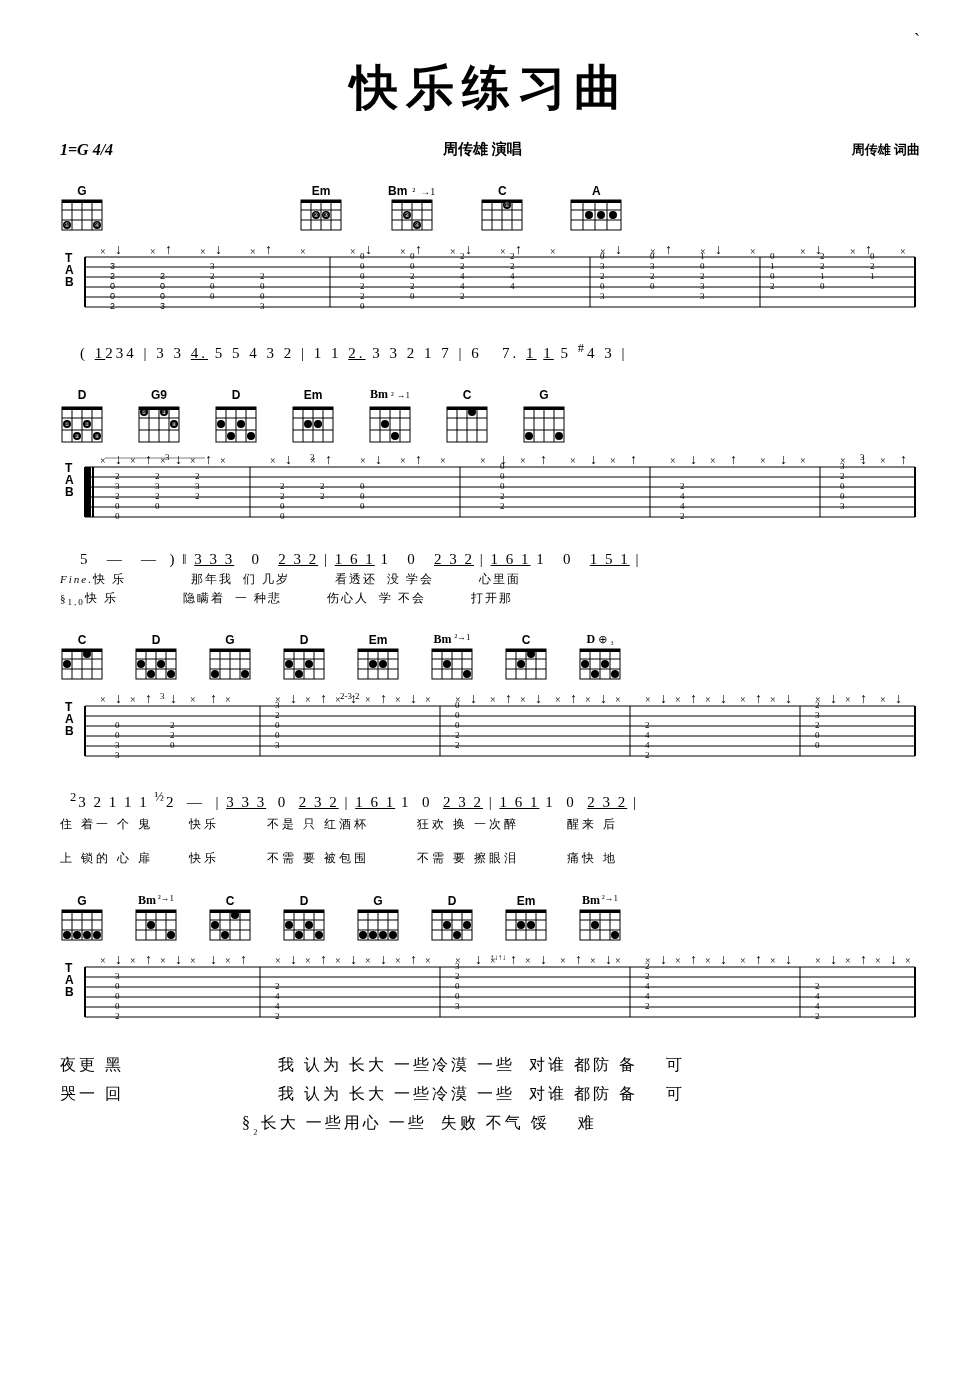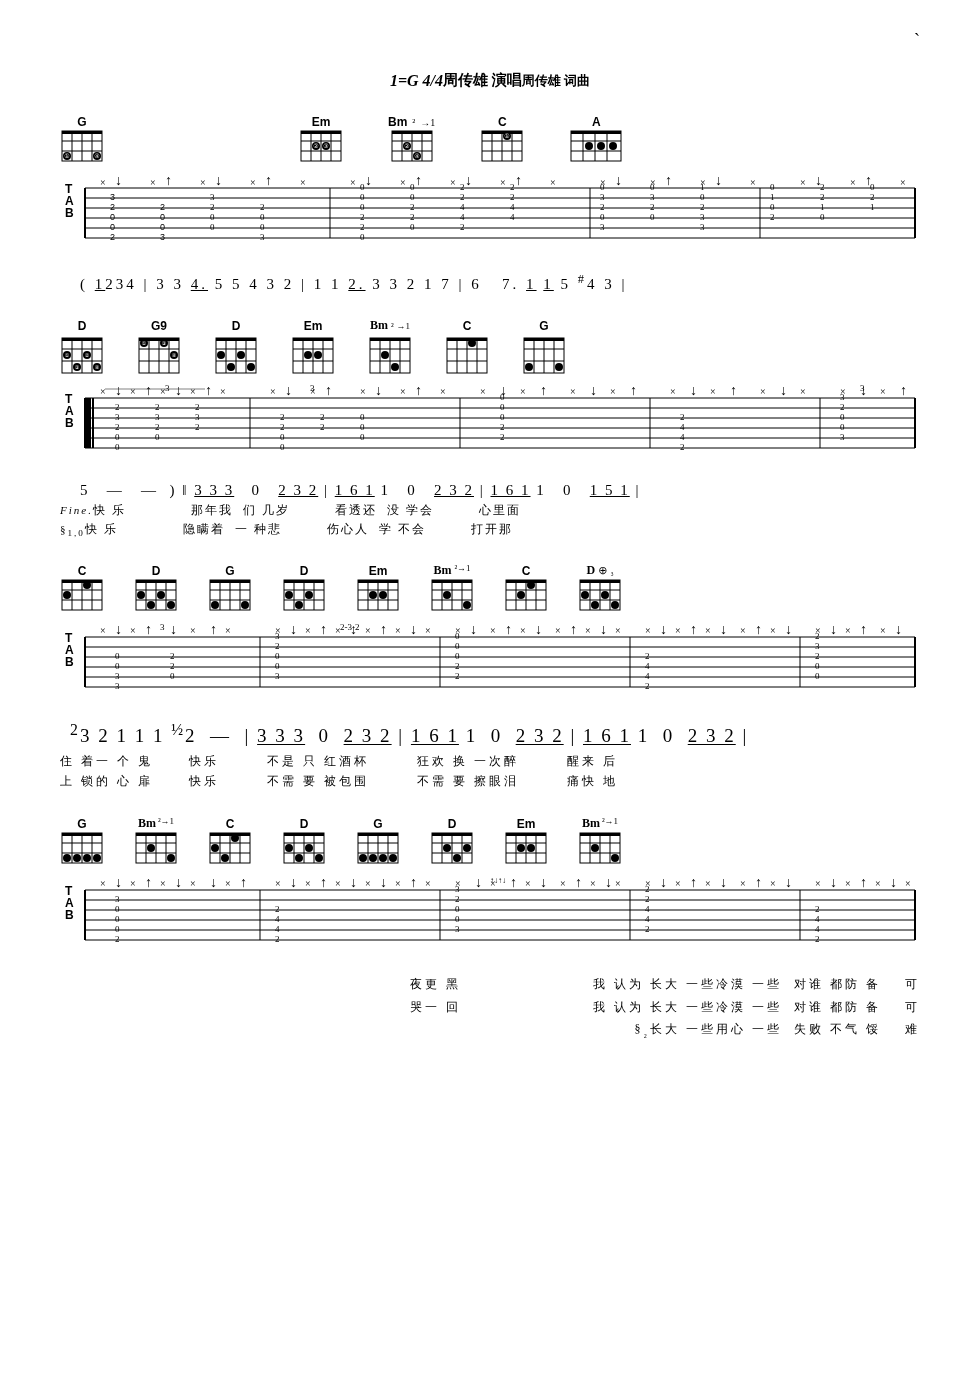--- a/index.html
+++ b/index.html
@@ -28,21 +28,21 @@
     .main-title {
       font-size: 48px;
       font-weight: bold;
       letter-spacing: 8px;
       font-family: 'SimHei', 'STHeiti', sans-serif;
       margin-bottom: 10px;
     }
 
     .info-row {
       display: flex;
-      justify-content: center;
+      justify-content: space-between;
       align-items: center;
       margin-bottom: 25px;
       font-size: 15px;
       font-weight: bold;
       font-family: Liberation Serif, serif;
     }
 
     .key-info {
       font-size: 16px;
       font-weight: bold;
@@ -84,20 +84,21 @@
       font-family: Arial, sans-serif;
     }
   </style>
 </head>
 <body>
 
 <div class="page">
 
   <div class="title-section">
     <div style="text-align:right; font-size:18px; margin-bottom:5px;">`</div>
+    <div class="main-title">快乐练习曲</div>
   </div>
 
   <div class="info-row">
     <div class="key-info">1=G 4/4</div>
     <div class="singer-info">周传雄 演唱</div>
     <div class="composer-info">周传雄 词曲</div>
   </div>
 
   <div class="music-block">
 
@@ -786,26 +787,26 @@
         <text x="585" y="57" font-size="9">4</text>
         <text x="585" y="67" font-size="9">2</text>
         <text x="755" y="17" font-size="9">2</text>
         <text x="755" y="27" font-size="9">3</text>
         <text x="755" y="37" font-size="9">2</text>
         <text x="755" y="47" font-size="9">0</text>
         <text x="755" y="57" font-size="9">0</text>
       </svg>
     </div>
 
-    <div style="font-family: 'Times New Roman', Arial, serif; font-size:19px; letter-spacing:2px; margin-bottom:3px; padding-left:10px;">
+    <div style="font-family: 'Times New Roman', Arial, serif; font-size:15px; letter-spacing:2px; margin-bottom:3px; padding-left:10px;">
       <sup>2</sup>3 2 1 1 1 <sup>½</sup>2 &nbsp;— &nbsp;| <span style="text-decoration:underline;">3 3 3</span> &nbsp;0 &nbsp;<span style="text-decoration:underline;">2 3 2</span> | <span style="text-decoration:underline;">1 6 1</span> 1 &nbsp;0 &nbsp;<span style="text-decoration:underline;">2 3 2</span> | <span style="text-decoration:underline;">1 6 1</span> 1 &nbsp;0 &nbsp;<span style="text-decoration:underline;">2 3 2</span> |
     </div>
 
     <div style="font-size:12px; line-height:1.7;">
-      <div style="letter-spacing:3px; margin-bottom:0;">住 着一  个 鬼 &nbsp;&nbsp;&nbsp;&nbsp; 快乐 &nbsp;&nbsp;&nbsp;&nbsp;&nbsp;&nbsp; 不是 只 红酒杯 &nbsp;&nbsp;&nbsp;&nbsp;&nbsp;&nbsp; 狂欢 换 一次醉 &nbsp;&nbsp;&nbsp;&nbsp;&nbsp;&nbsp; 醒来 后</div>
+      <div style="letter-spacing:3px; margin-bottom:13px;">住 着一  个 鬼 &nbsp;&nbsp;&nbsp;&nbsp; 快乐 &nbsp;&nbsp;&nbsp;&nbsp;&nbsp;&nbsp; 不是 只 红酒杯 &nbsp;&nbsp;&nbsp;&nbsp;&nbsp;&nbsp; 狂欢 换 一次醉 &nbsp;&nbsp;&nbsp;&nbsp;&nbsp;&nbsp; 醒来 后</div>
       <div style="letter-spacing:3px;">上 锁的  心 扉 &nbsp;&nbsp;&nbsp;&nbsp; 快乐 &nbsp;&nbsp;&nbsp;&nbsp;&nbsp;&nbsp; 不需 要 被包围 &nbsp;&nbsp;&nbsp;&nbsp;&nbsp;&nbsp; 不需 要 擦眼泪 &nbsp;&nbsp;&nbsp;&nbsp;&nbsp;&nbsp; 痛快 地</div>
     </div>
   </div>
 
   <div class="music-block">
 
     <div style="display:flex; align-items:flex-end; margin-bottom:8px; gap:15px; flex-wrap:nowrap;">
 
       <div class="chord-box">
         <div class="chord-box-name">G</div>
@@ -1025,21 +1026,21 @@
         <text x="585" y="47" font-size="9">4</text>
         <text x="585" y="57" font-size="9">2</text>
         <text x="755" y="37" font-size="9">2</text>
         <text x="755" y="47" font-size="9">4</text>
         <text x="755" y="57" font-size="9">4</text>
         <text x="755" y="67" font-size="9">2</text>
       </svg>
     </div>
 
 
-    <div style="font-size:12px; line-height:1.7;text-align:right;">
+    <div style="font-size:16px; line-height:1.7;">
       <div style="letter-spacing:3px; margin-bottom:2px;">夜更 黑 &nbsp;&nbsp;&nbsp;&nbsp;&nbsp;&nbsp;&nbsp;&nbsp;&nbsp;&nbsp;&nbsp;&nbsp;&nbsp;&nbsp;&nbsp;&nbsp;&nbsp;&nbsp;&nbsp;&nbsp; 我 认为 长大 一些冷漠 一些 &nbsp;对谁 都防 备 &nbsp;&nbsp; 可</div>
       <div style="letter-spacing:3px; margin-bottom:2px;">哭一 回 &nbsp;&nbsp;&nbsp;&nbsp;&nbsp;&nbsp;&nbsp;&nbsp;&nbsp;&nbsp;&nbsp;&nbsp;&nbsp;&nbsp;&nbsp;&nbsp;&nbsp;&nbsp;&nbsp;&nbsp; 我 认为 长大 一些冷漠 一些 &nbsp;对谁 都防 备 &nbsp;&nbsp; 可</div>
       <div style="letter-spacing:3px;">&nbsp;&nbsp;&nbsp;&nbsp;&nbsp;&nbsp;&nbsp;&nbsp;&nbsp;&nbsp;&nbsp;&nbsp;&nbsp;&nbsp;&nbsp;&nbsp;&nbsp;&nbsp;&nbsp;&nbsp;&nbsp;&nbsp;&nbsp;&nbsp;&nbsp; §<sub>₂</sub>长大 一些用心 一些 &nbsp;失败 不气 馁 &nbsp;&nbsp; 难</div>
     </div>
 
     <div style="text-align:center; font-size:14px; margin-top:10px; font-style:italic;"></div>
   </div>
 
 </div>
 

